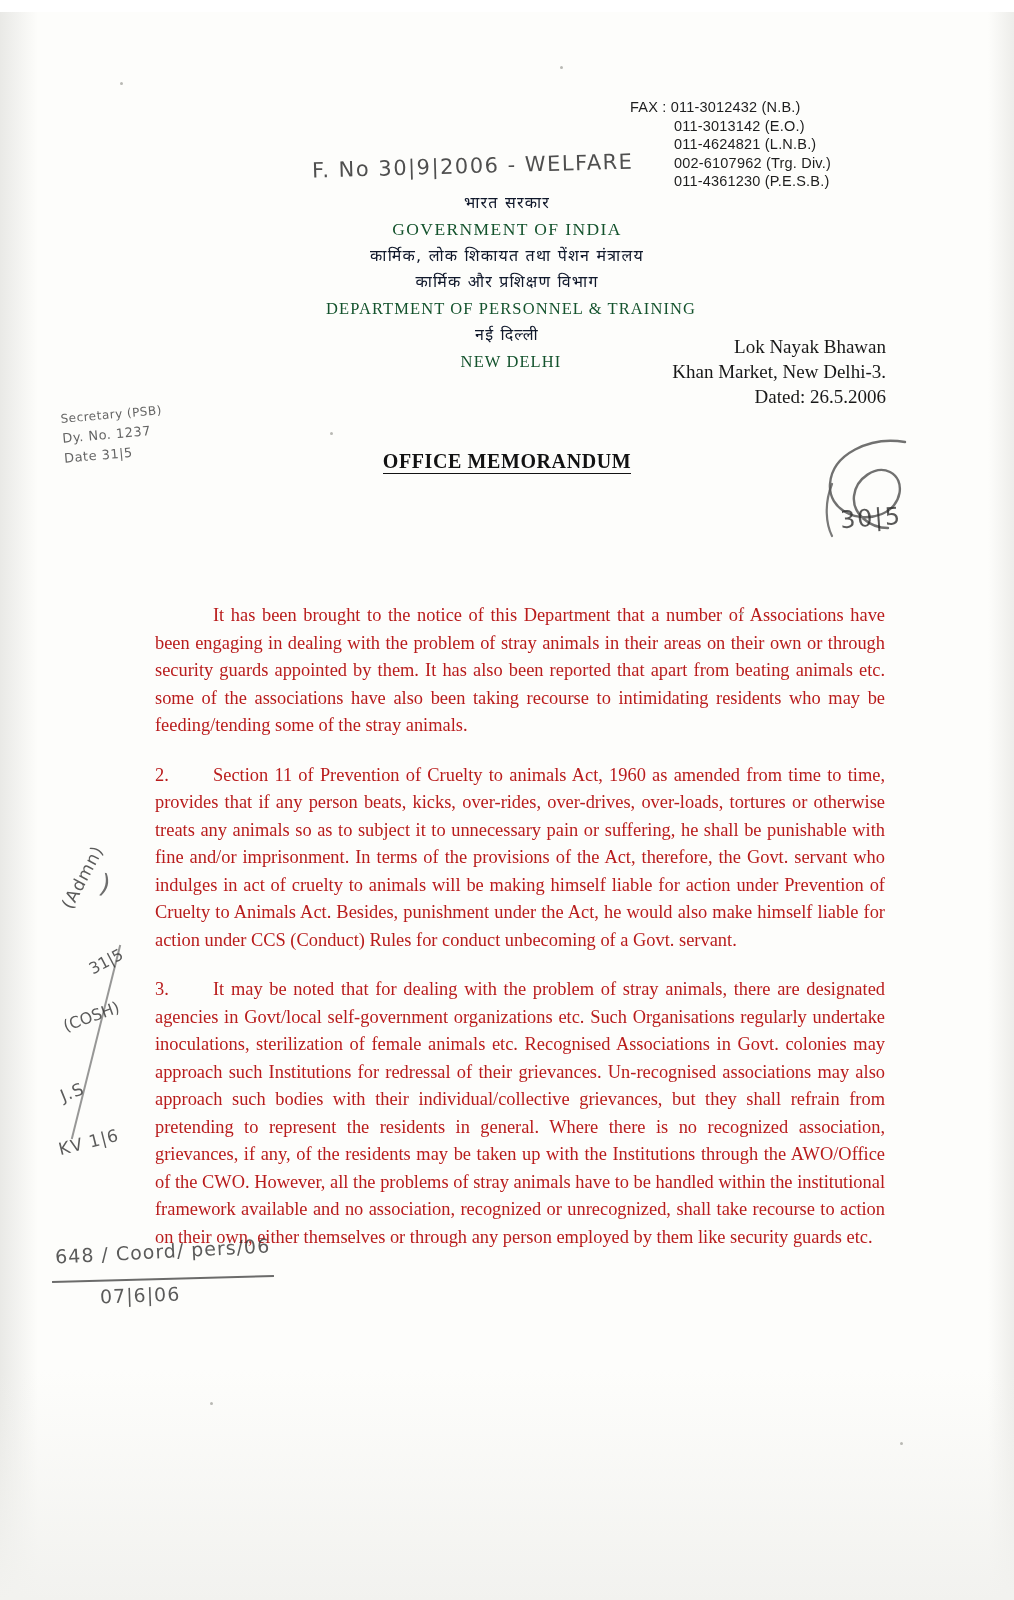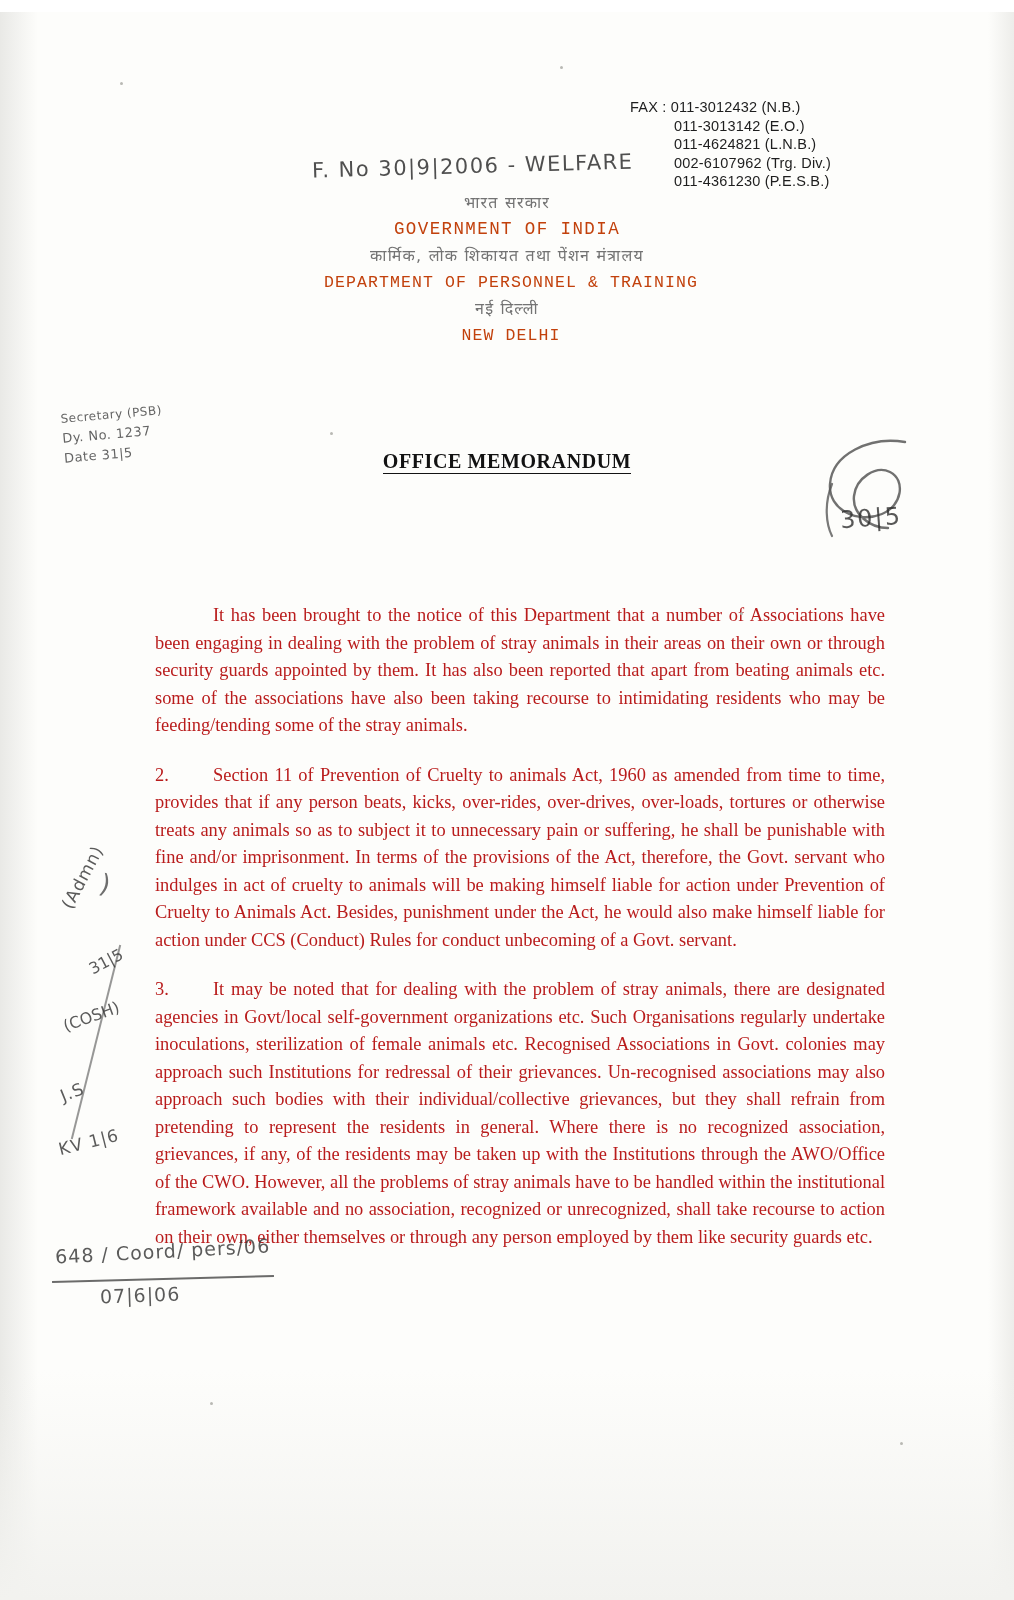--- a/index.html
+++ b/index.html
@@ -73,28 +73,28 @@
     left: 0;
     right: 0;
     top: 178px;
     text-align: center;
   }
   .lh-hindi {
     font-family: "DejaVu Sans", sans-serif;
     font-size: 16px;
     letter-spacing: 1.2px;
     line-height: 26px;
-    color: #737373;
+    color: #0f172a;
   }
   .lh-eng {
-    font-family: Liberation Mono, monospace;
+    font-family: Liberation Serif, serif;
     font-size: 17.5px;
     letter-spacing: 1.4px;
     line-height: 27px;
-    color: #c2410c;
+    color: #14532d;
   }
   .lh-eng.small {
     font-size: 16.5px;
     letter-spacing: 1.1px;
     padding-left: 8px;
   }
   .lh-eng.big {
     font-size: 18px;
   }
 
@@ -317,25 +317,31 @@
       <span>(P.E.S.B.)</span>
     </div>
   </div>
 
   <div class="file-no">F. No 30|9|2006 - WELFARE</div>
 
   <div class="letterhead">
     <div class="lh-hindi">भारत सरकार</div>
     <div class="lh-eng">GOVERNMENT OF INDIA</div>
     <div class="lh-hindi">कार्मिक, लोक शिकायत तथा पेंशन मंत्रालय</div>
+    <div class="lh-hindi">कार्मिक और प्रशिक्षण विभाग</div>
     <div class="lh-eng small">DEPARTMENT OF PERSONNEL &amp; TRAINING</div>
     <div class="lh-hindi">नई दिल्ली</div>
     <div class="lh-eng small">NEW DELHI</div>
   </div>
 
+  <div class="address">
+    <div>Lok Nayak Bhawan</div>
+    <div>Khan Market, New Delhi-3.</div>
+    <div>Dated: 26.5.2006</div>
+  </div>
 
   <div class="stamp">
     <div class="s1">Secretary (PSB)</div>
     <div class="s2">Dy. No. 1237</div>
     <div class="s3">Date 31|5</div>
   </div>
 
   <div class="om-title">
     <span>OFFICE MEMORANDUM</span>
   </div>

